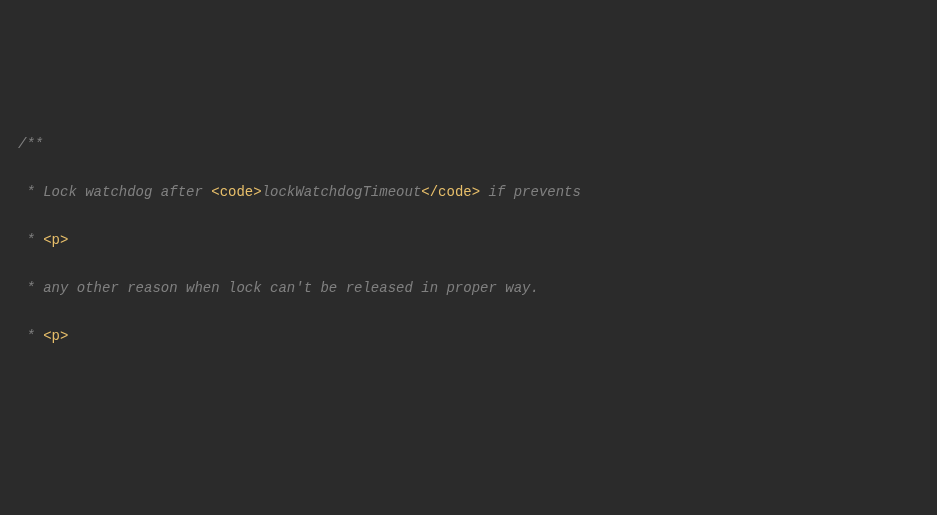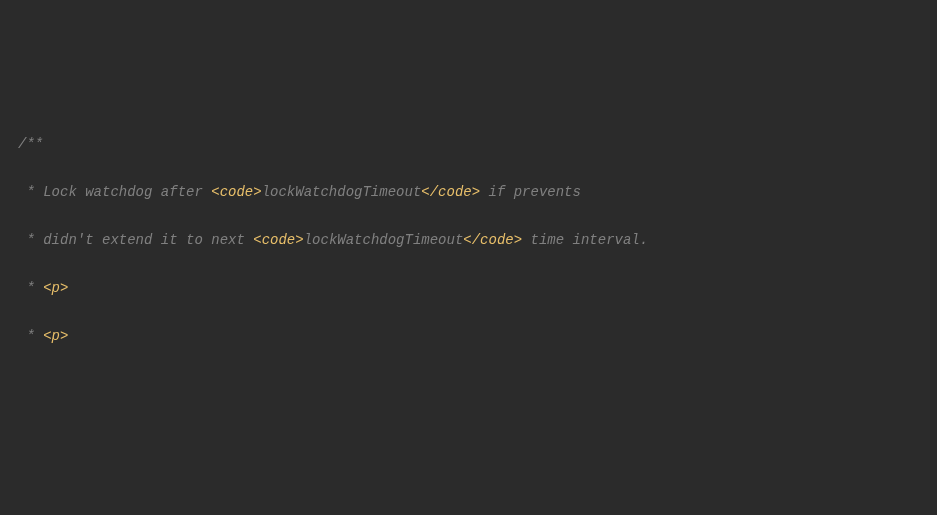--- a/index.html
+++ b/index.html
@@ -12,32 +12,32 @@
     width: 937px;
     height: 515px;
     overflow: hidden;
     white-space: pre;
   }
   .code-area {
     padding: 12px 0 12px 18px;
   }
   .line { height: 24px; }
   .comment { color: #808080; font-style: italic; }
-  .tag { color: #e8bf6a; font-style: italic; }
+  .tag { color: #e8bf6a; }
 </style>
 </head>
 <body>
 
 
 
 <div class="code-area">
 <div class="line"><span class="comment">/**</span></div>
 <div class="line"><span class="comment"> * Lock watchdog after </span><span class="tag">&lt;code&gt;</span><span class="comment">lockWatchdogTimeout</span><span class="tag">&lt;/code&gt;</span><span class="comment"> if prevents</span></div>
-<div class="line"><span class="comment"> * didn't extend it to next </span><span class="tag">&lt;code&gt;</span><span class="comment">lockWatchdogTimeout</span><span class="tag">&lt;/code&gt;</span><span class="comment"> time interval.</span></div>
 <div class="line"><span class="comment"> * </span><span class="tag">&lt;p&gt;</span></div>
+<div class="line"><span class="comment"> * any other reason when lock can't be released in proper way.</span></div>
 <div class="line"><span class="comment"> * </span><span class="tag">&lt;p&gt;</span></div>
 
 
 
 
 
 
 
 
 

